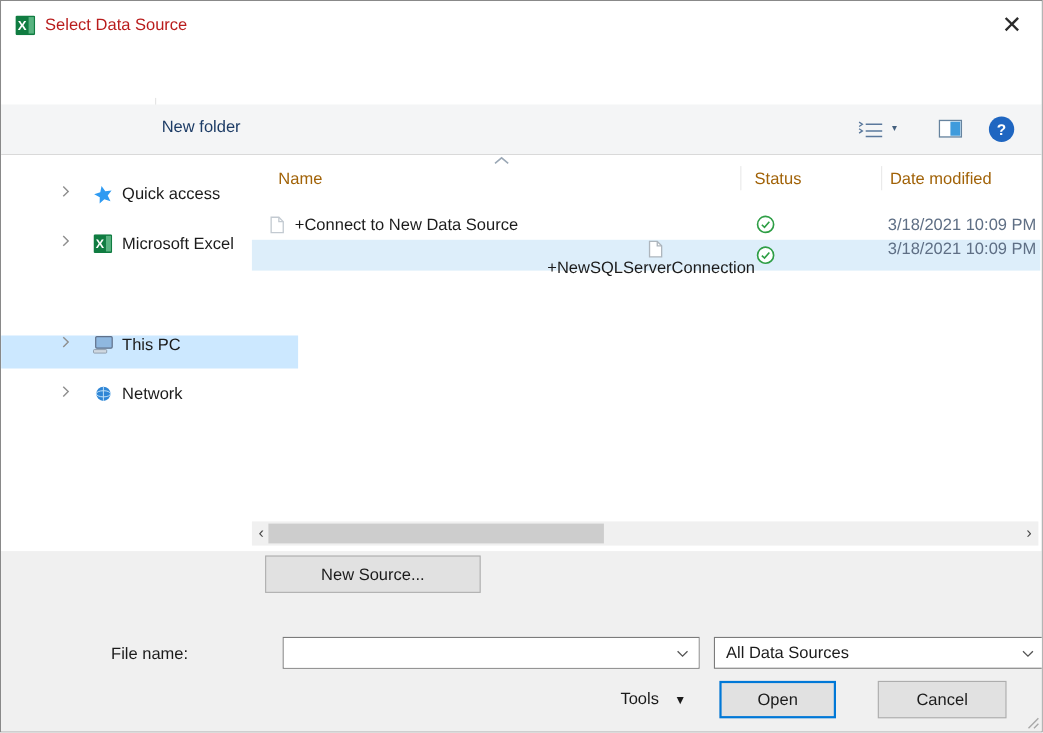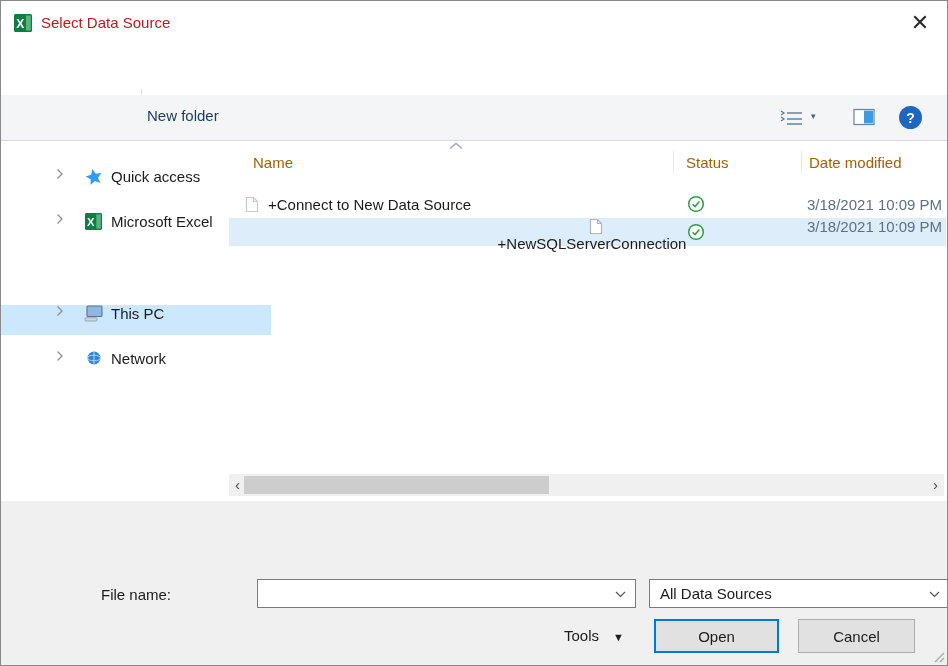--- a/index.html
+++ b/index.html
@@ -87,21 +87,21 @@
   .fn-label{position:absolute;left:100px;top:85px;width:148px;text-align:left;white-space:nowrap;}
   .fn-combo{position:absolute;left:256px;top:78px;width:379px;height:29px;box-sizing:border-box;
     border:1px solid #7b7b7b;background:#fff;}
   .fn-input{position:absolute;left:0;top:0;width:100%;height:100%;border:none;outline:none;
     box-sizing:border-box;padding:0 26px 0 8px;font-size:15px;font-family:inherit;}
   .combo-chev{position:absolute;right:9px;top:11px;display:flex;}
   .ftype{position:absolute;left:648px;top:78px;width:301px;height:29px;box-sizing:border-box;
     border:1px solid #7b7b7b;background:#fff;display:flex;align-items:center;padding-left:10px;}
   .tools{position:absolute;left:563px;top:126px;color:#1b1b1b;}
   .tools-caret{margin-left:14px;font-size:11px;color:#1b1b1b;}
-  .open-btn{position:absolute;left:653px;top:118px;width:125px;height:34px;border:2px solid #0078d7;}
+  .open-btn{position:absolute;left:653px;top:118px;width:106px;height:34px;border:2px solid #0078d7;}
   .cancel-btn{position:absolute;left:797px;top:118px;width:117px;height:34px;}
   .grip{position:absolute;right:2px;bottom:2px;display:flex;}
 </style>
 </head>
 <body>
 
 <div class="window">
 
   <div class="titlebar">
     <span class="app-icon">
@@ -298,20 +298,21 @@
 
       <div class="hscroll">
         <span class="hs-arrow hs-left">‹</span>
         <div class="hs-thumb"></div>
         <span class="hs-arrow hs-right">›</span>
       </div>
     </div>
   </div>
 
   <div class="footer">
+    <button class="btn new-source">New Source...</button>
 
     <span class="fn-label">File name:</span>
     <div class="fn-combo">
       <input class="fn-input" type="text" value="" style="">
       <span class="combo-chev">
         <svg width="11" height="7">
             <polyline points="1,1 5.5,5.5 10,1" fill="none" stroke="#555" stroke-width="1.2"></polyline>
           </svg>
       </span>
     </div>

